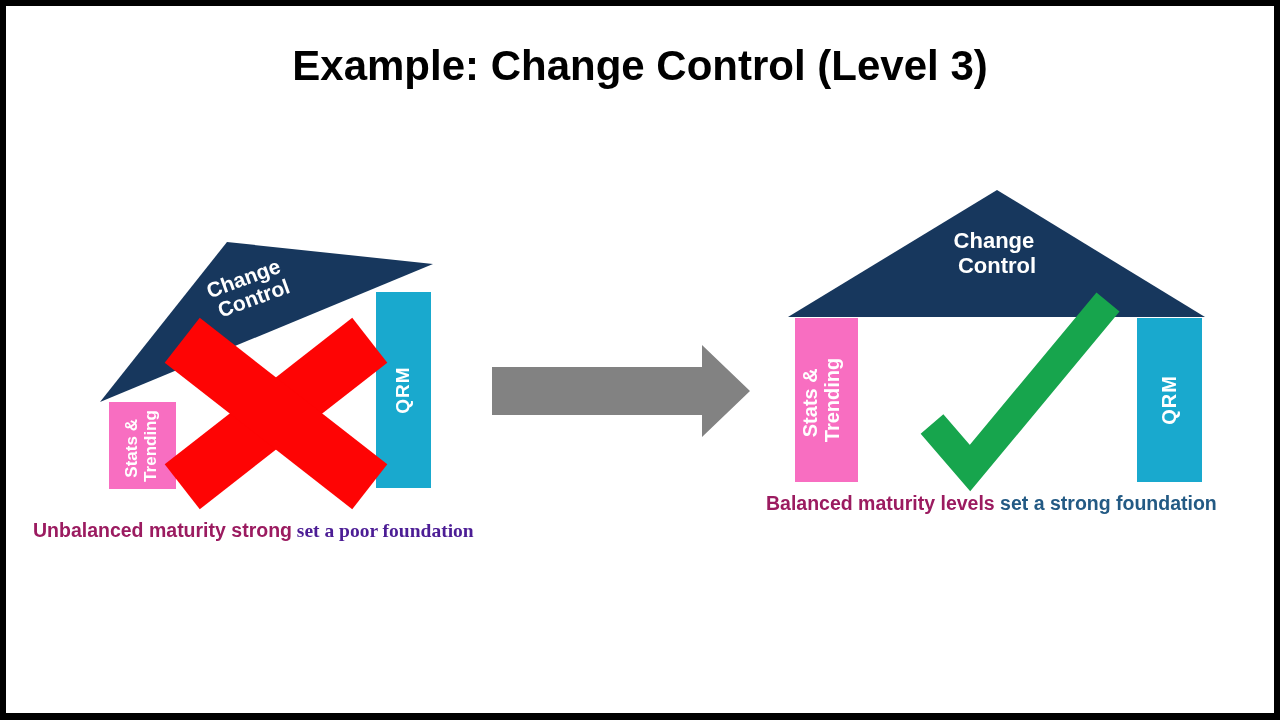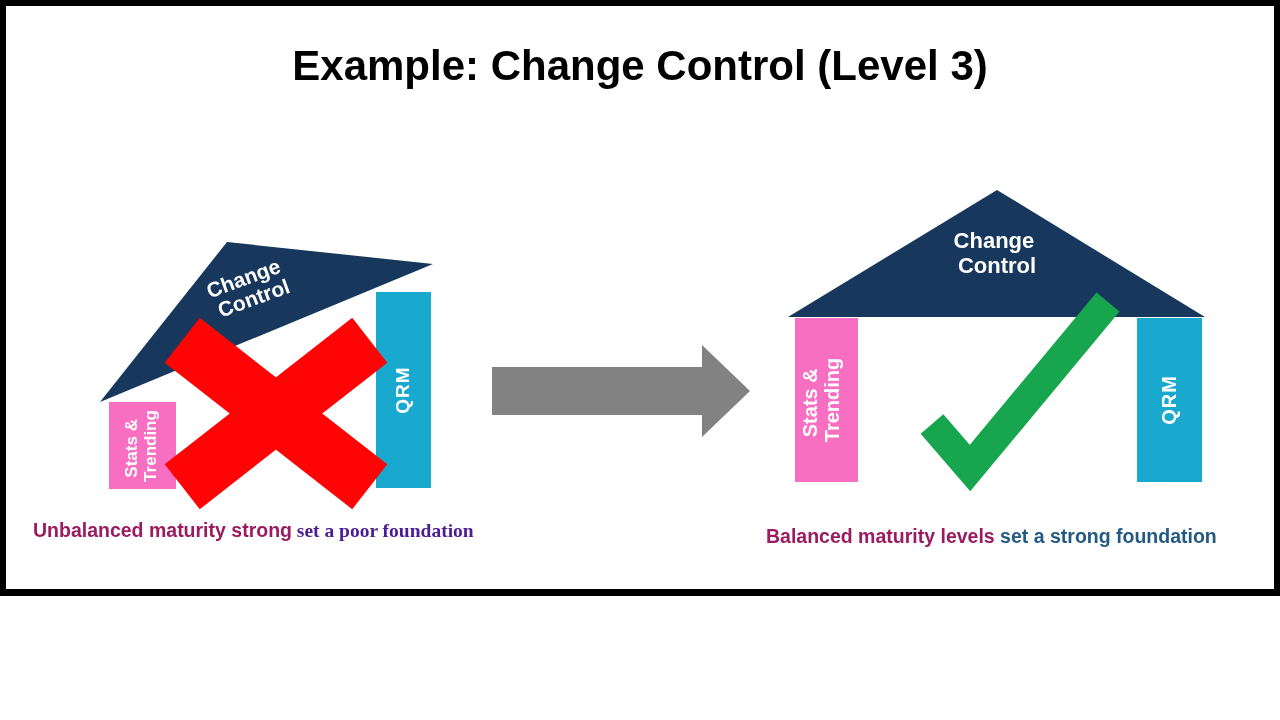--- a/index.html
+++ b/index.html
@@ -1,25 +1,25 @@
 <!DOCTYPE html>
 <html><head>
 <meta charset="utf-8">
 <style>
   html,body{margin:0;padding:0;background:#fff;}
-  .slide{position:relative;width:1280px;height:596px;background:#ffffff;overflow:hidden;
+  .slide{position:relative;width:1280px;height:720px;background:#ffffff;overflow:hidden;
          font-family:"Liberation Sans",sans-serif;}
   .slide-border{position:absolute;inset:0;border:6px solid #000;border-bottom-width:7px;
                 pointer-events:none;z-index:50;}
   .title{position:absolute;top:42px;left:0;width:100%;text-align:center;
          font-size:42px;font-weight:bold;color:#000;letter-spacing:0px;white-space:nowrap;}
   .diagram-svg{position:absolute;left:0;top:0;width:1280px;height:720px;}
   .caption{position:absolute;font-size:19.5px;font-weight:bold;white-space:nowrap;}
   .caption-left{left:33px;top:519px;}
-  .caption-right{left:766px;top:525px;}
+  .caption-right{left:766px;top:492px;}
   svg text{font-family:"Liberation Sans",sans-serif;font-weight:bold;fill:#ffffff;}
   .roof-label{font-size:21px;}
   .roof-label-right{font-size:22px;}
   .pillar-label-left{font-size:17px;}
   .pillar-label-right{font-size:20px;}
   .qrm-label-left{font-size:19px;letter-spacing:1px;}
   .qrm-label-right{font-size:20px;letter-spacing:1px;}
 </style>
 </head>
 <body>

